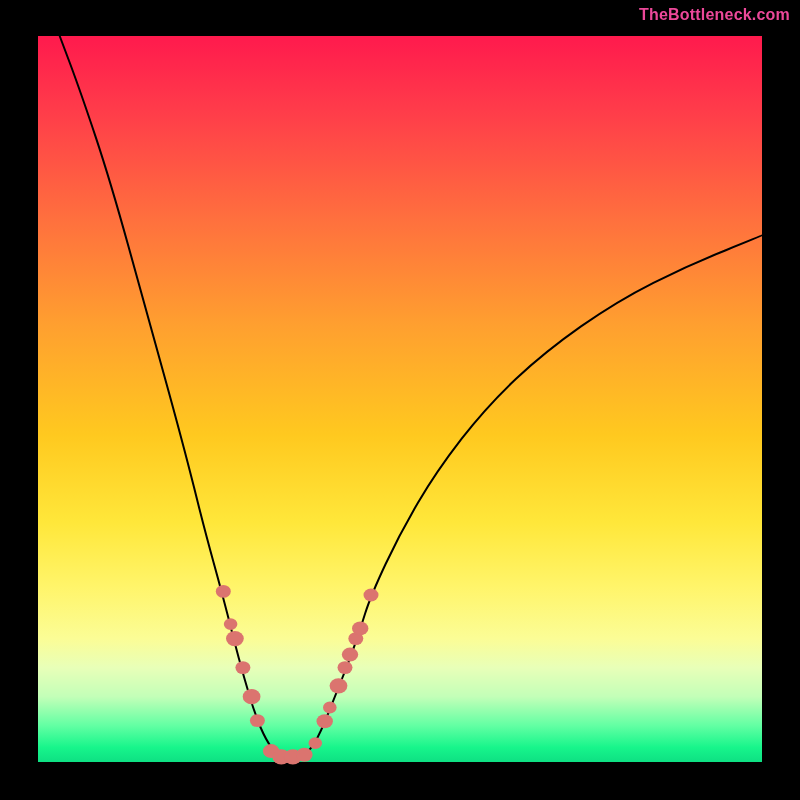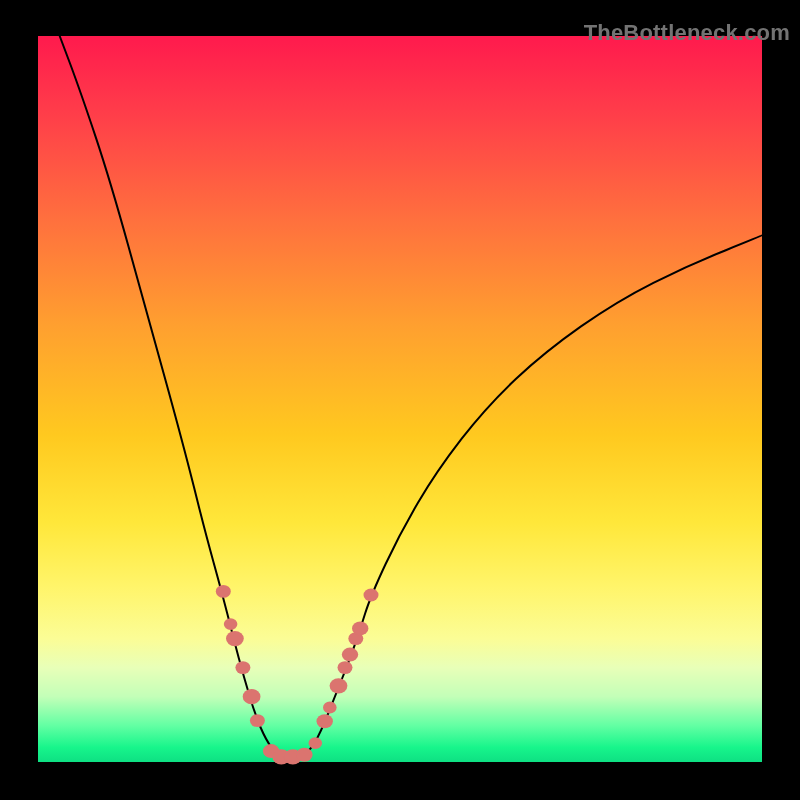--- a/index.html
+++ b/index.html
@@ -27,26 +27,26 @@
       #fbfd96 83%,
       #e8ffb8 87%,
       #c3ffb8 91%,
       #62ffa3 95%,
       #17f58b 98%,
       #0ee083 100%
     );
   }
   .watermark {
     position: absolute;
-    top: 20px;
+    top: 6px;
     right: 10px;
     font-family: Arial, Helvetica, sans-serif;
-    font-size: 22px;
+    font-size: 16px;
     font-weight: 600;
-    color: #737373;
+    color: #ec4899;
     letter-spacing: 0.2px;
   }
   svg.overlay {
     position: absolute;
     inset: 0;
     width: 100%;
     height: 100%;
     overflow: visible;
   }
   .curve {

